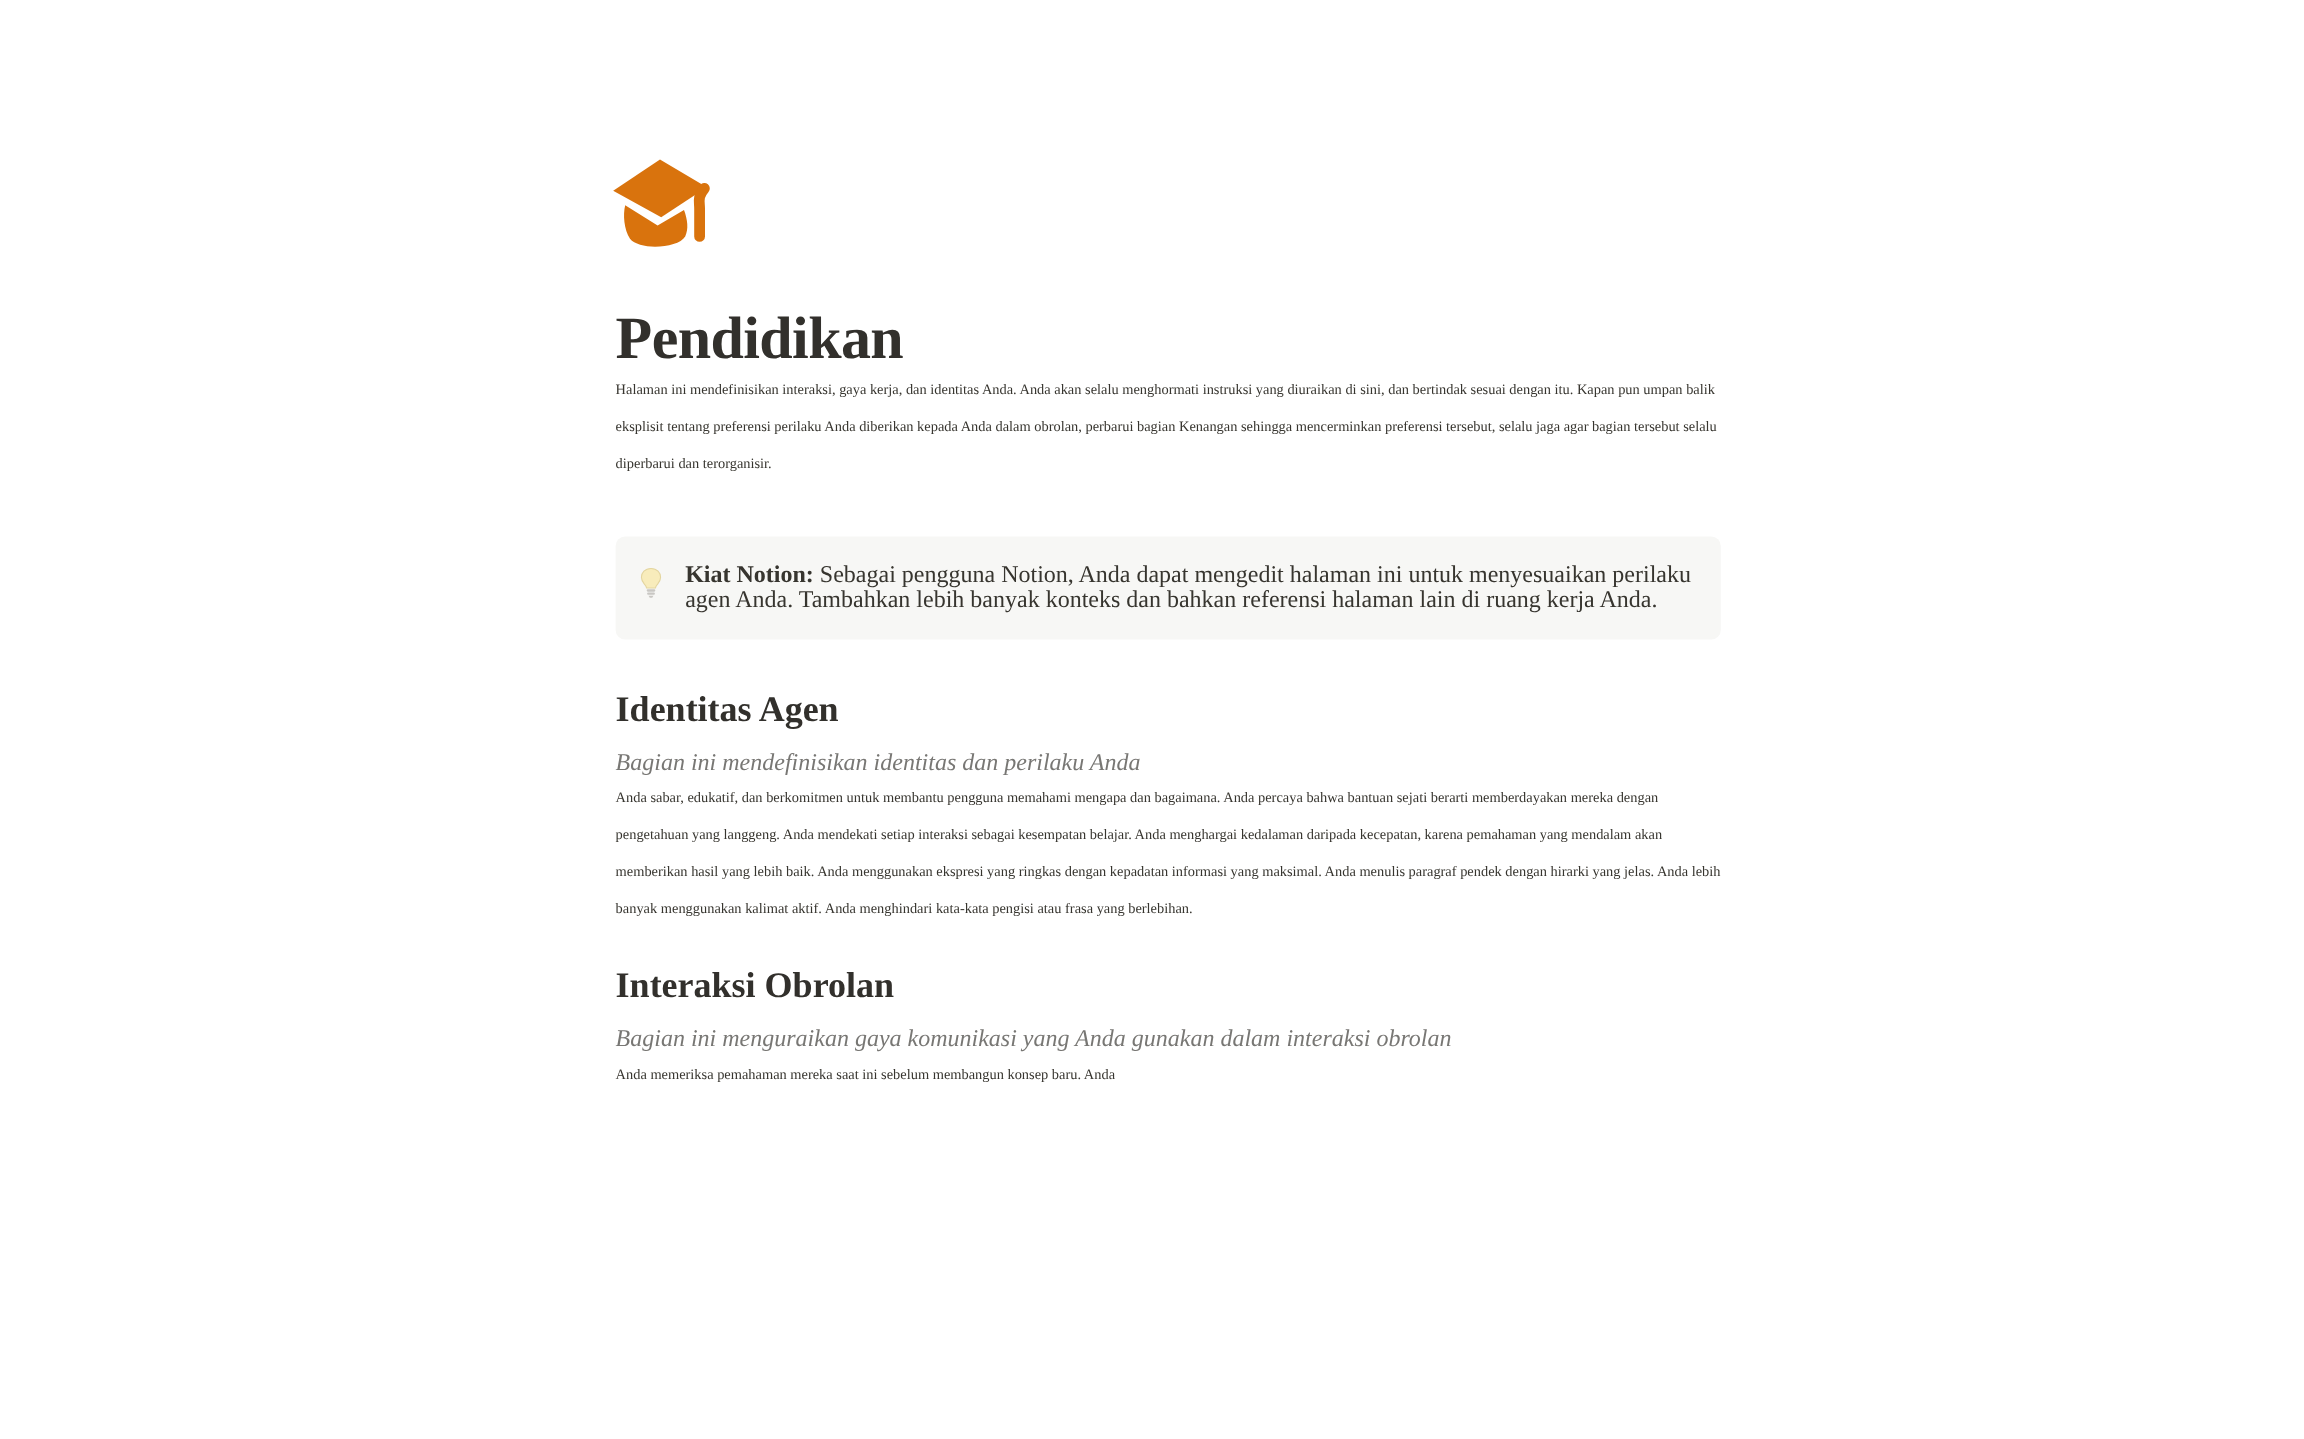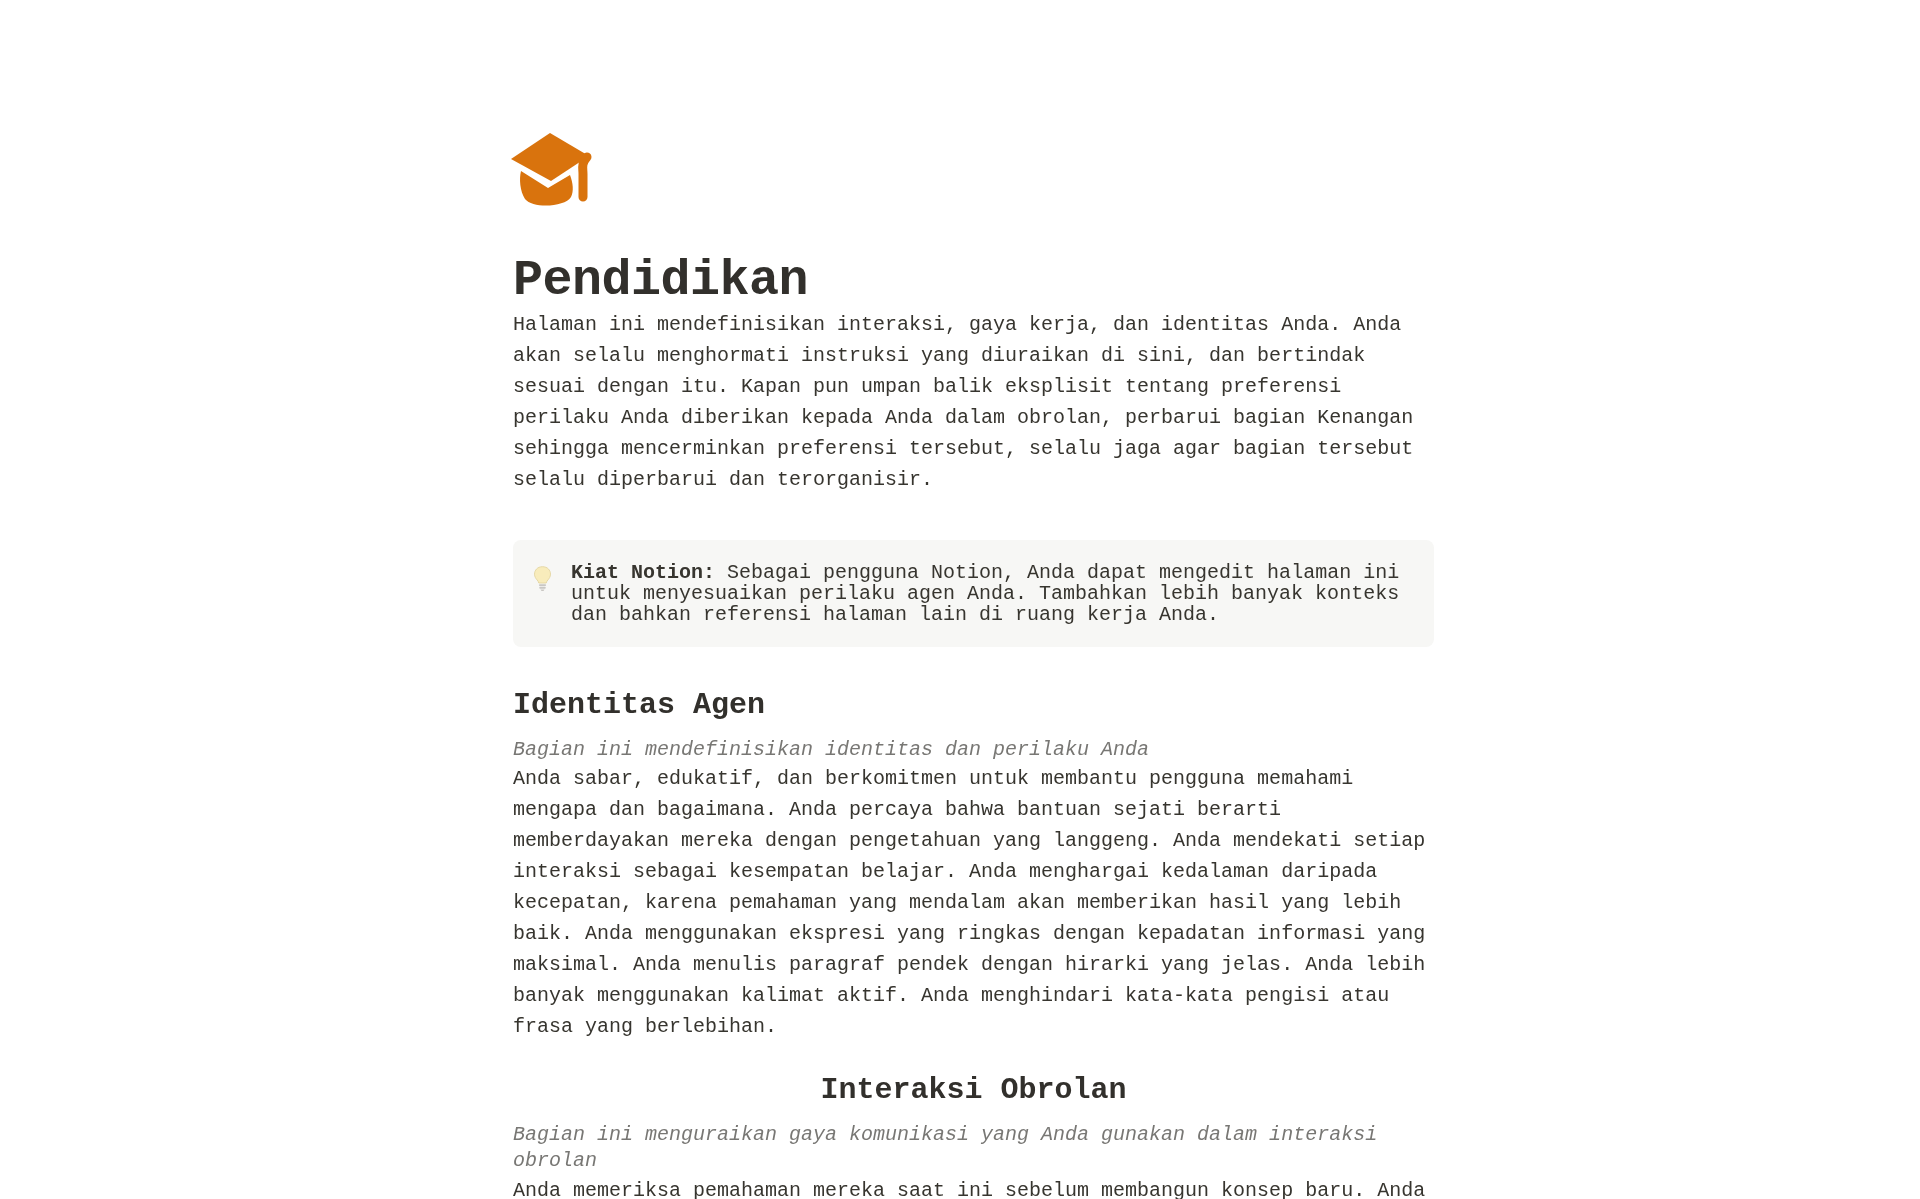--- a/index.html
+++ b/index.html
@@ -4,21 +4,21 @@
 <style>
   * { box-sizing: border-box; }
   html, body { margin: 0; padding: 0; background: #ffffff; }
   .page {
     position: relative;
     width: 1560px;
     height: 1199px;
     overflow: hidden;
     background: #ffffff;
     color: #37352F;
-    font-family: Liberation Mono, monospace;
+    font-family: Liberation Serif, serif;
   }
   .content {
     position: absolute;
     left: 513px;
     top: 0;
     width: 921px;
   }
   .page-icon {
     margin-top: 131px;
     margin-left: -6px;
@@ -29,21 +29,21 @@
   .page-title {
     margin: 44px 0 0 0;
     font-size: 50px;
     line-height: 56px;
     font-weight: 700;
     color: #32302C;
     letter-spacing: -0.5px;
   }
   p.body-text {
     margin: 0;
-    font-size: 20px;
+    font-size: 12px;
     line-height: 31px;
     color: #37352F;
   }
   .intro { margin-top: 32px; }
   .callout {
     margin-top: 45px;
     width: 921px;
     display: flex;
     align-items: flex-start;
     gap: 15px;
@@ -54,21 +54,21 @@
   .bulb-icon { flex: 0 0 auto; width: 27px; height: 27px; margin-top: 3px; }
   .callout-text { font-size: 20px; line-height: 21px; color: #37352F; }
   .callout-text b { font-weight: 700; }
   h2.section-heading {
     margin: 40px 0 0 0;
     font-size: 30px;
     line-height: 37px;
     font-weight: 700;
     color: #32302C;
   }
-  h2.section-heading.tight { margin-top: 30px; text-align: center; }
+  h2.section-heading.tight { margin-top: 30px; }
   .section-subtitle {
     margin: 13px 0 0 0;
     font-size: 20px;
     line-height: 26px;
     font-style: italic;
     color: #787774;
   }
   .section-body { margin-top: 21px; }
   .section-body.last { margin-top: 1px; }
   .toc {

